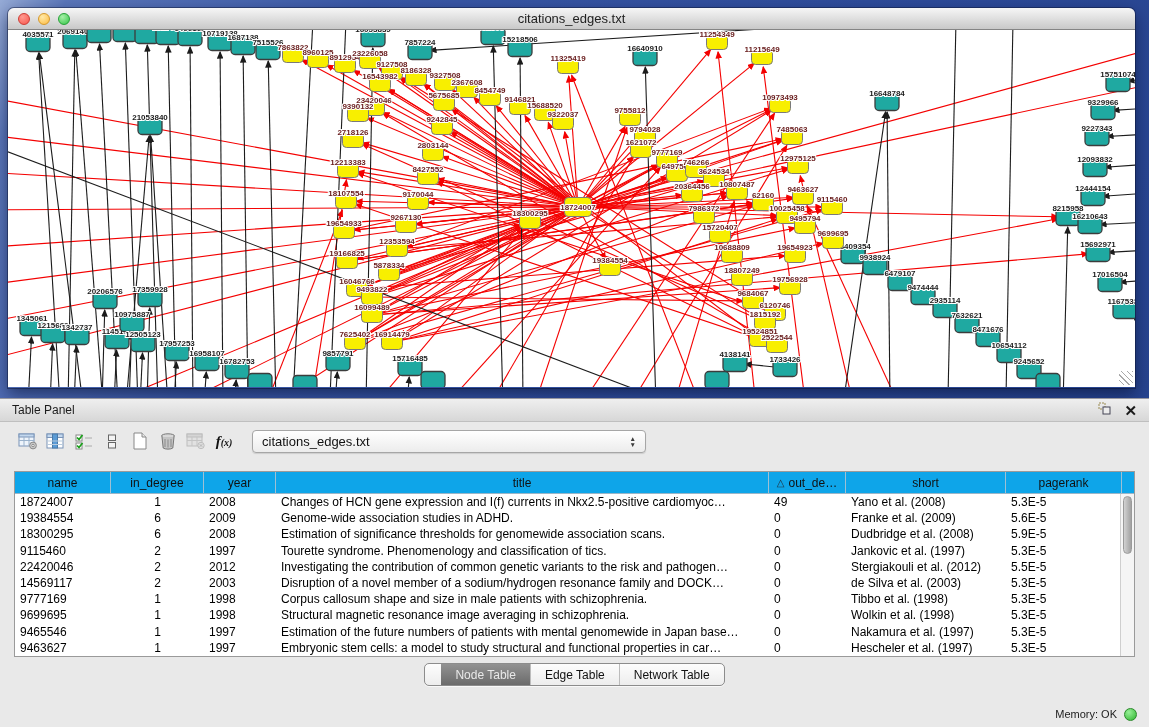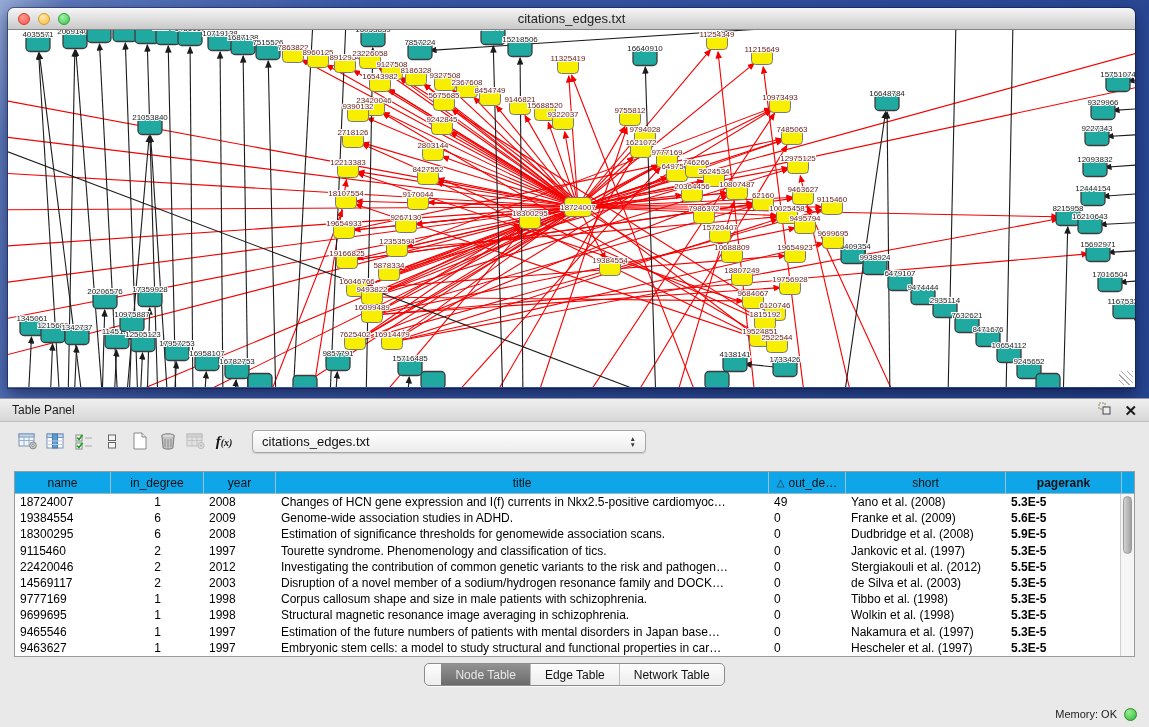--- a/index.html
+++ b/index.html
@@ -15,21 +15,21 @@
                 border-radius:6px 6px 0 0;
                 box-shadow:0 6px 16px rgba(0,10,40,.55), 0 0 0 1px rgba(10,20,50,.45); }
   .titlebar { height:22px; background:linear-gradient(#f6f6f6,#c9c9c9); border-radius:6px 6px 0 0;
               border-bottom:1px solid #858585; position:relative; display:flex; align-items:center; justify-content:center; }
   .lights { position:absolute; left:10px; top:5px; display:flex; gap:8px; }
   .light { width:12px; height:12px; border-radius:50%; }
   .light.red { background:radial-gradient(circle at 35% 30%,#ff9a90,#f8564c); border:1px solid #ce3c34; }
   .light.yellow { background:radial-gradient(circle at 35% 30%,#ffe9a8,#fdbb40); border:1px solid #d6992c; }
   .light.green { background:radial-gradient(circle at 35% 30%,#a8f0a8,#34c548); border:1px solid #27a238; }
   .net-title { font-size:13px; color:#222; }
-  .net-content { position:relative; height:357px; background:#fff; overflow:hidden; }
+  .net-content { position:relative; height:357px; background:#fff; overflow:hidden;font-weight:bold; }
   svg.graph { display:block; }
   svg.graph text { font-family:"Liberation Sans",sans-serif; font-size:8px; paint-order:stroke; stroke:#ffffff; stroke-width:2px; }
   .grip { position:absolute; right:2px; bottom:2px; width:14px; height:14px;
           background:repeating-linear-gradient(45deg,transparent 0 3px,#a9a9a9 3px 4px); }
 
   
   .table-panel { position:absolute; left:0; top:398px; width:1149px; height:329px; background:#e9e9e9; border-top:1px solid #97979f; }
   .panel-header { height:23px; background:linear-gradient(#efefef,#d7d7d7); border-bottom:1px solid #bfbfbf;
                   display:flex; align-items:center; padding:0 12px; font-size:12px; color:#1c1c1c; }
   .panel-actions { margin-left:auto; display:flex; gap:12px; align-items:center; }
@@ -44,21 +44,21 @@
   .combo .arrows { margin-left:auto; display:flex; flex-direction:column; gap:1px; font-size:6.5px; line-height:5px; color:#3a3a3a; }
 
   .tablewrap { position:relative; margin:15px 14px 0 14px; width:1121px; height:186px; background:#fff; border:1px solid #9a9a9a;
                display:flex; flex-direction:column; overflow:hidden; }
   .thead { display:flex; height:22px; background:#0ea5e9; border-bottom:1px solid #9ab6c8; flex:none; }
   .th { display:flex; align-items:center; justify-content:center; font-size:12px; color:#111; border-right:1px solid #9ec0d4; gap:4px; }
   .th .sortglyph { font-size:10px; color:#234; }
   .tbody { flex:1; overflow:hidden; position:relative; }
   .tr { display:flex; height:16.2px; align-items:center; }
   .td { padding:0 5px; font-size:12px; color:#000; white-space:nowrap; overflow:hidden; }
-  .c0{width:96px;} .c1{width:93px;text-align:center;} .c2{width:72px;} .c3{width:493px;} .c4{width:77px;} .c5{width:160px;} .c6{width:116px;font-weight:bold;}
+  .c0{width:96px;} .c1{width:93px;text-align:center;} .c2{width:72px;} .c3{width:493px;} .c4{width:77px;} .c5{width:160px;} .c6{width:116px;}
   .vscroll { position:absolute; right:0; top:22px; bottom:0; width:14px; background:#f5f5f5; border-left:1px solid #cfcfcf; }
   .vthumb { position:absolute; top:2px; left:2px; width:9px; height:58px; border-radius:5px;
             background:linear-gradient(90deg,#d2d2d2,#a2a2a2); border:1px solid #9a9a9a; }
 
   .tabbar { display:flex; justify-content:center; margin-top:6px; }
   .seg { display:flex; border:1px solid #8c8c8c; border-radius:5px; overflow:hidden;
          background:linear-gradient(#fdfdfd,#ededed); box-shadow:0 1px 0 rgba(255,255,255,.7);padding-left:16px; }
   .seg button { height:21px; padding:0 14px; font-size:12px; border:none; background:transparent;
                 border-left:1px solid #bcbcbc; color:#111; font-family:"Liberation Sans",sans-serif; }
   .seg button:first-child { border-left:none; }
@@ -945,21 +945,21 @@
             <div class="td c2">1998</div>
             <div class="td c3">Structural magnetic resonance image averaging in schizophrenia.</div>
             <div class="td c4">0</div>
             <div class="td c5">Wolkin et al. (1998)</div>
             <div class="td c6">5.3E-5</div>
           </div>
           <div class="tr">
             <div class="td c0">9465546</div>
             <div class="td c1">1</div>
             <div class="td c2">1997</div>
-            <div class="td c3">Estimation of the future numbers of patients with mental disorders in Japan base…</div>
+            <div class="td c3">Estimation of the future numbers of patients with mental genomewide in Japan base…</div>
             <div class="td c4">0</div>
             <div class="td c5">Nakamura et al. (1997)</div>
             <div class="td c6">5.3E-5</div>
           </div>
           <div class="tr">
             <div class="td c0">9463627</div>
             <div class="td c1">1</div>
             <div class="td c2">1997</div>
             <div class="td c3">Embryonic stem cells: a model to study structural and functional properties in car…</div>
             <div class="td c4">0</div>

